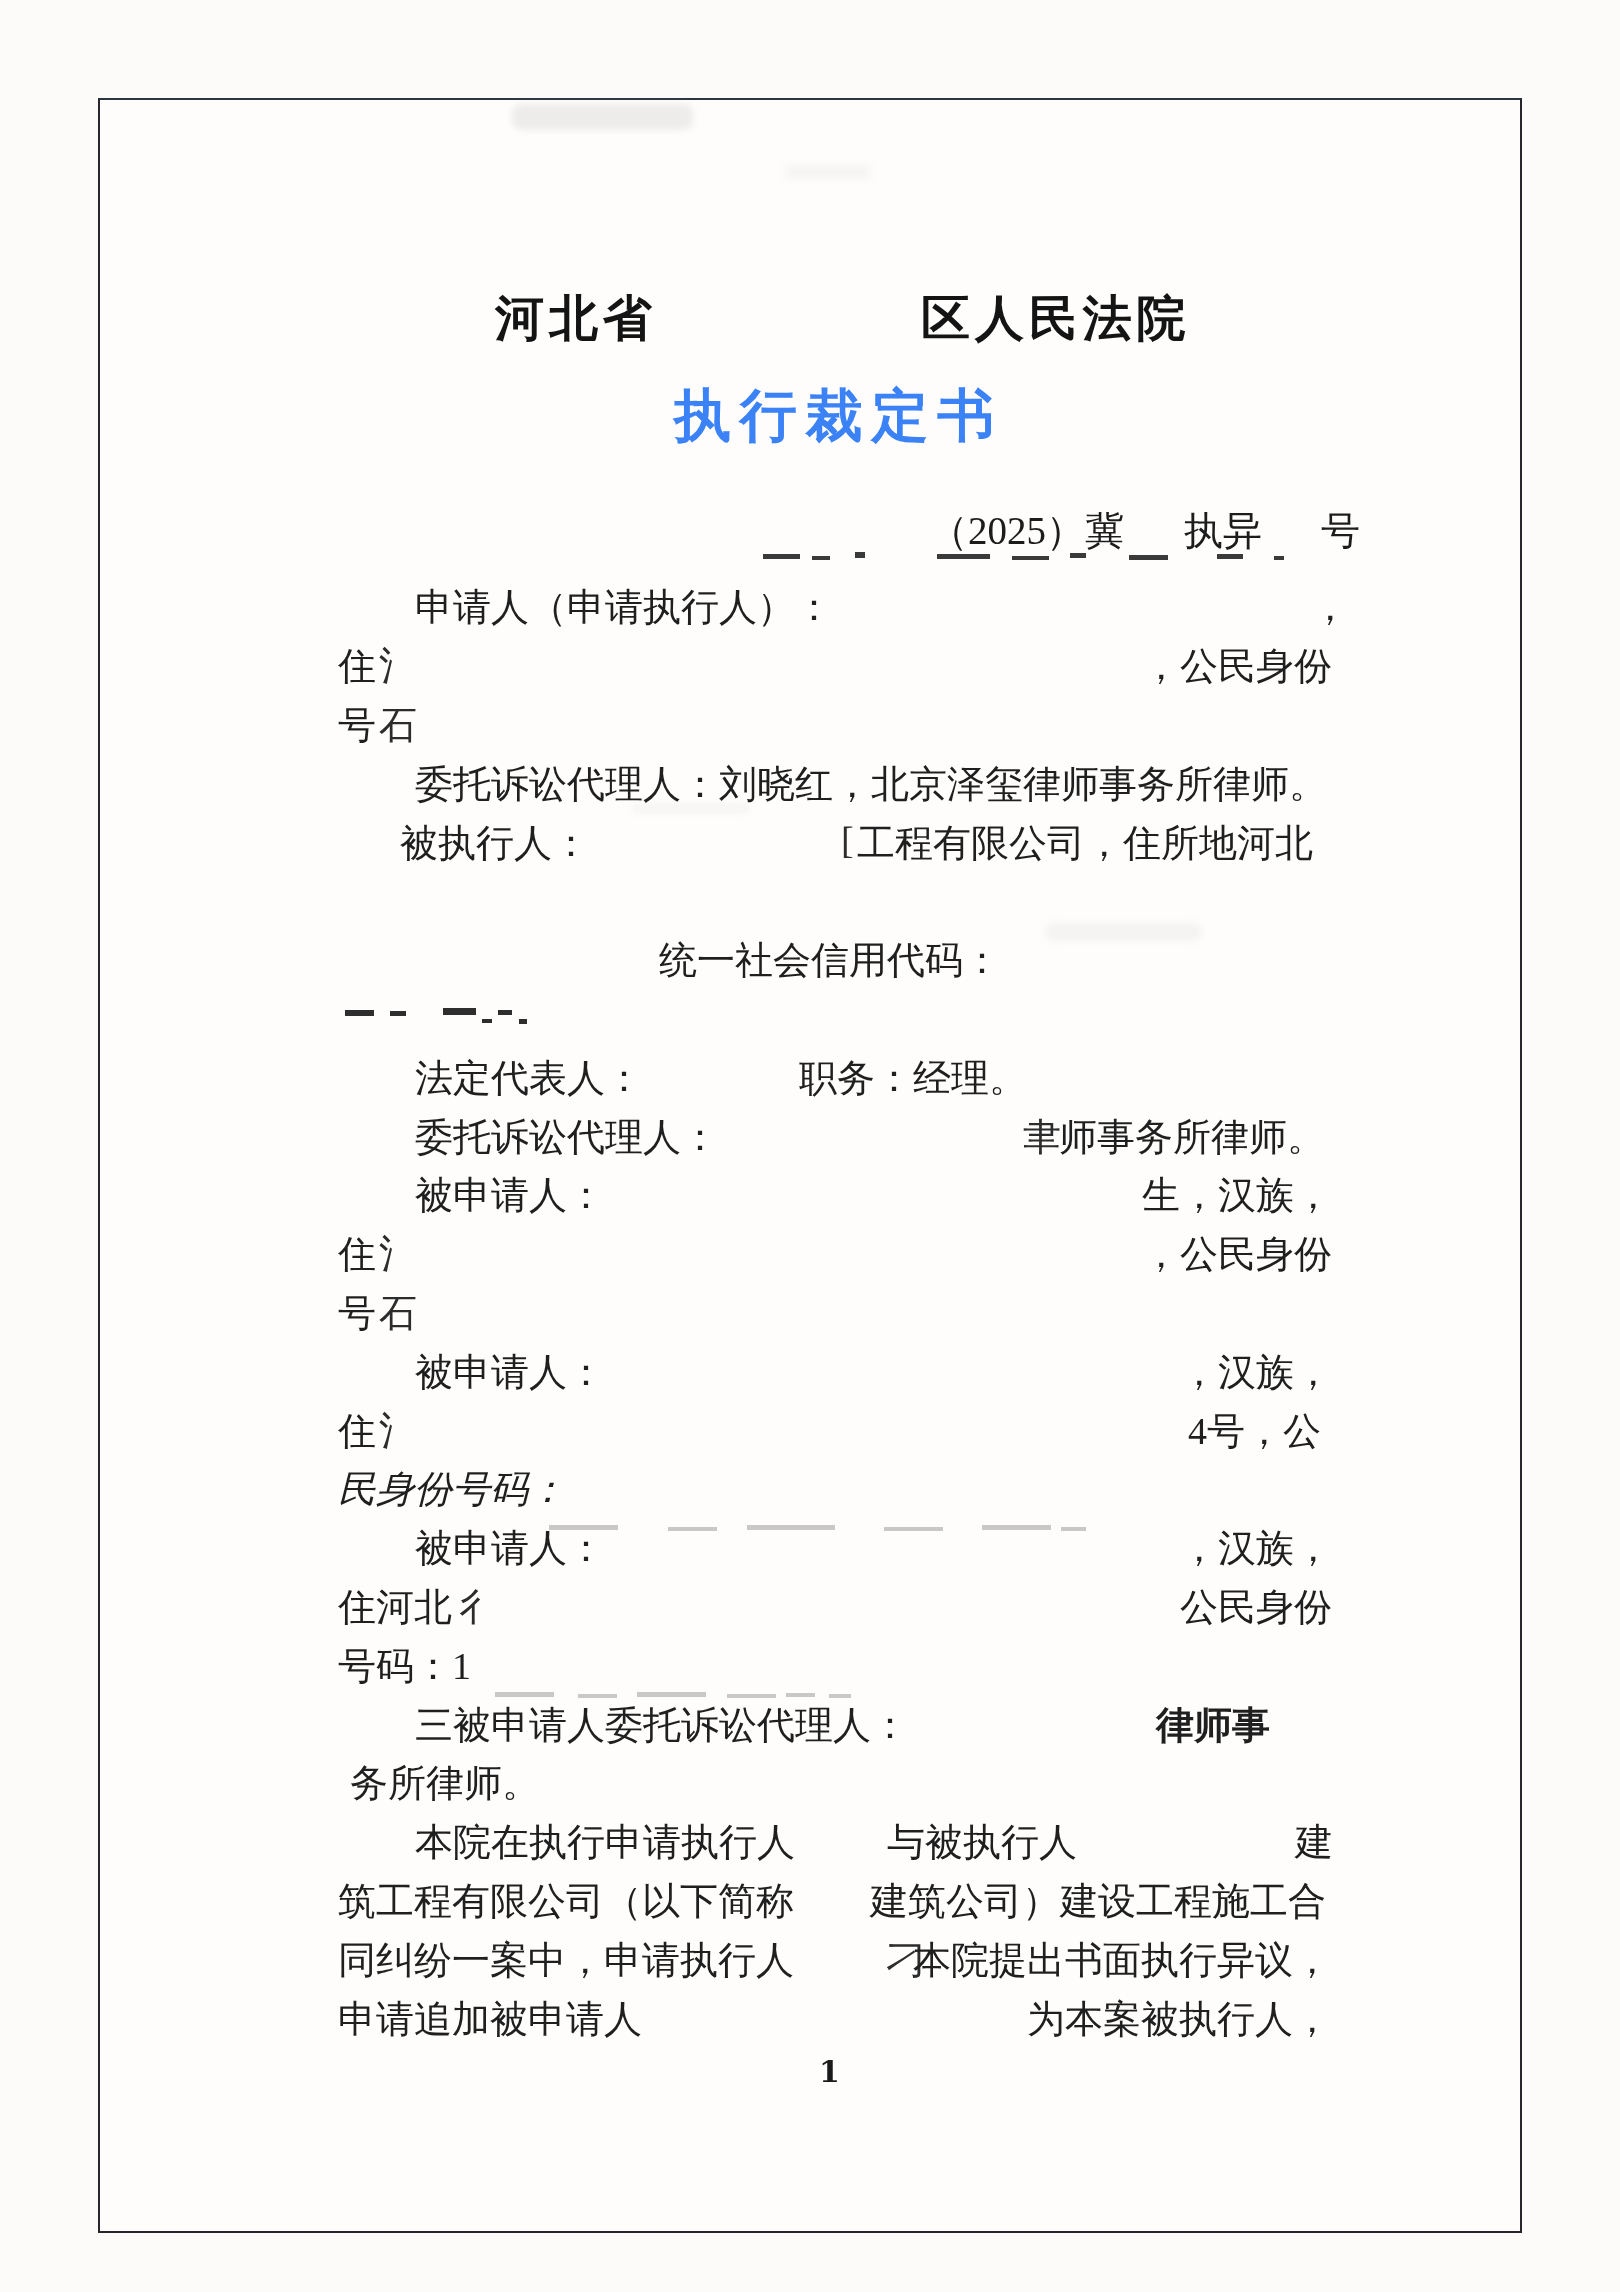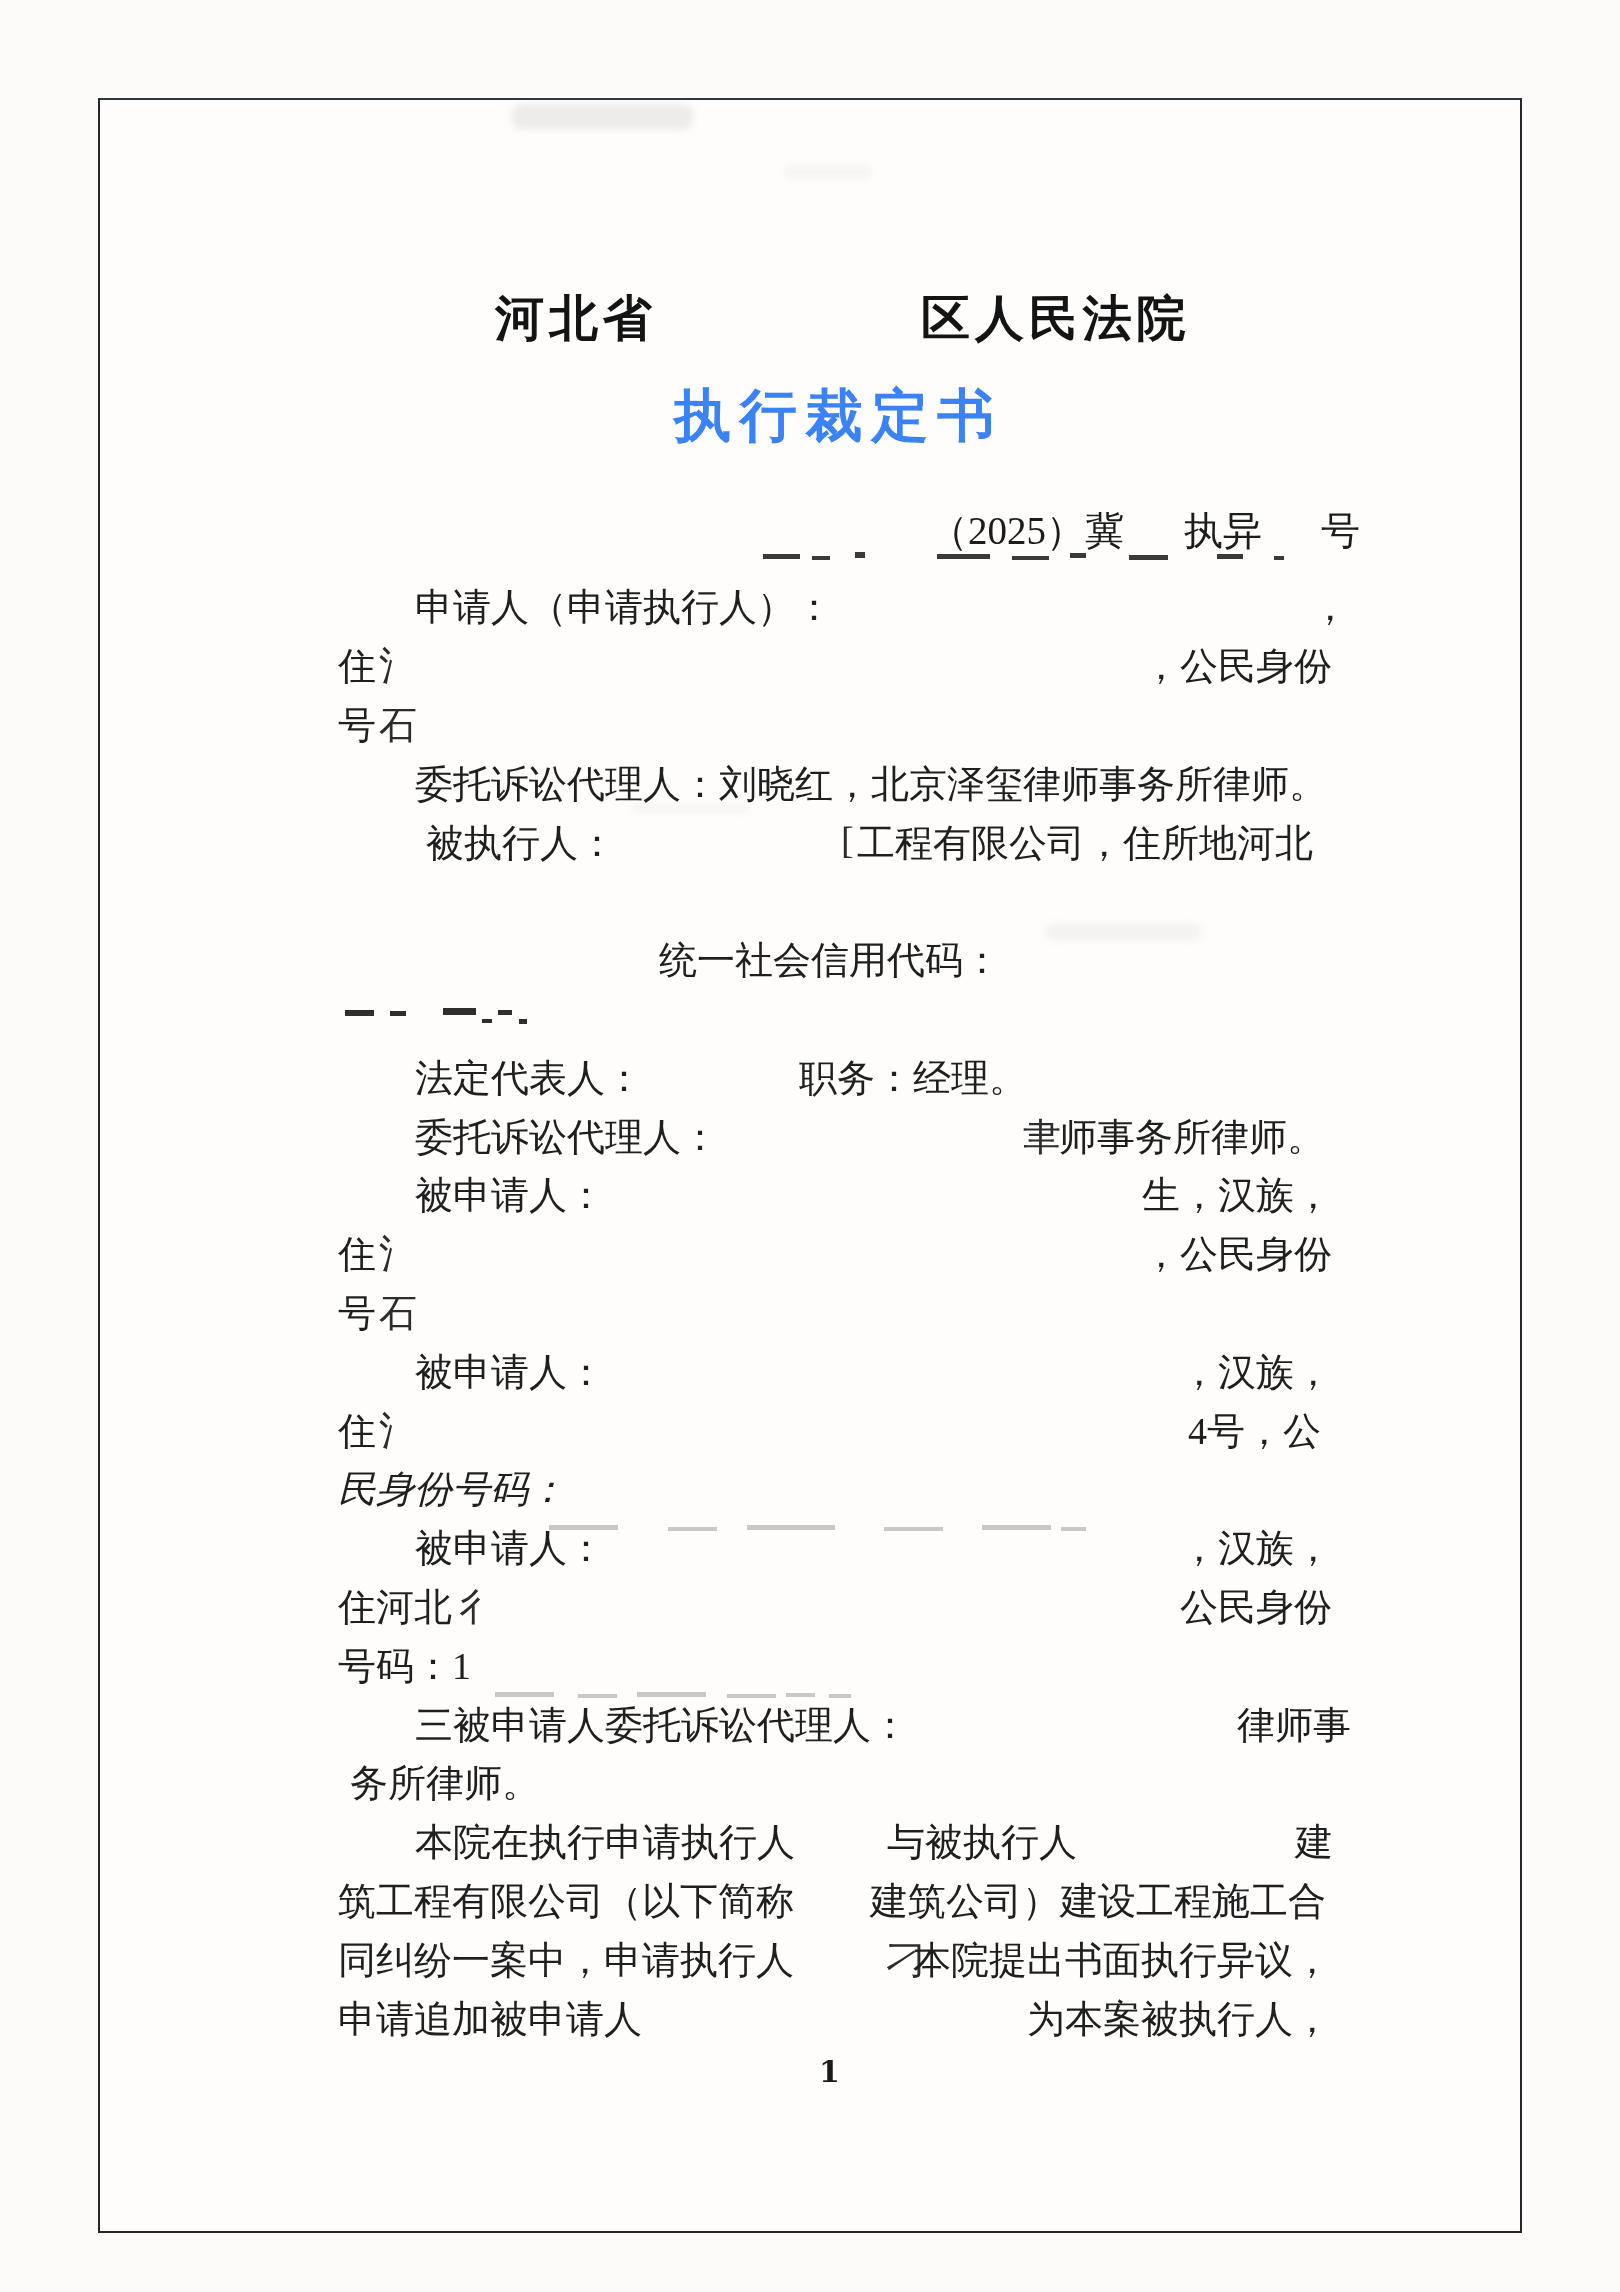--- a/index.html
+++ b/index.html
@@ -76,21 +76,21 @@
         <span class="seg" style="left: 1142px;">，公民身份</span>
       </div>
       <div class="line" style="top: 696px;">
         <span class="seg" style="left: 338px;">号</span>
         <span class="seg partial" style="left: 379px;">石</span>
       </div>
       <div class="line" style="top: 755px;">
         <span class="seg" style="left: 415px;">委托诉讼代理人：刘晓红，北京泽玺律师事务所律师。</span>
       </div>
       <div class="line" style="top: 814px;">
-        <span class="seg" style="left: 426px; font-family: Liberation Serif, serif;">被执行人：</span>
+        <span class="seg" style="left: 400px; font-family: Liberation Serif, serif;">被执行人：</span>
         <span class="seg partial" style="left: 841px;">[</span>
         <span class="seg" style="left: 857px;">工程有限公司，住所地河北</span>
       </div>
       <div class="line" style="top: 931px;">
         <span class="seg" style="left: 659px;">统一社会信用代码：</span>
       </div>
       <div class="line" style="top: 1049px;">
         <span class="seg" style="left: 415px;">法定代表人：</span>
         <span class="seg" style="left: 799px;">职务：经理。</span>
       </div>
@@ -131,21 +131,21 @@
       <div class="line" style="top: 1578px;">
         <span class="seg" style="left: 338px;">住河北</span>
         <span class="seg partial" style="left: 459px;">彳</span>
         <span class="seg" style="left: 1180px;">公民身份</span>
       </div>
       <div class="line" style="top: 1637px;">
         <span class="seg" style="left: 338px;">号码：1</span>
       </div>
       <div class="line" style="top: 1696px;">
         <span class="seg" style="left: 415px;">三被申请人委托诉讼代理人：</span>
-        <span class="seg" style="left: 1237px;">律师事</span>
+        <span class="seg" style="left: 1156px; font-weight: bold;">律师事</span>
       </div>
       <div class="line" style="top: 1754px;">
         <span class="seg" style="left: 338px; margin-left: 12px;">务所律师。</span>
       </div>
       <div class="line" style="top: 1813px;">
         <span class="seg" style="left: 415px;">本院在执行申请执行人</span>
         <span class="seg" style="left: 887px;">与被执行人</span>
         <span class="seg" style="left: 1295px;">建</span>
       </div>
       <div class="line" style="top: 1872px;">

